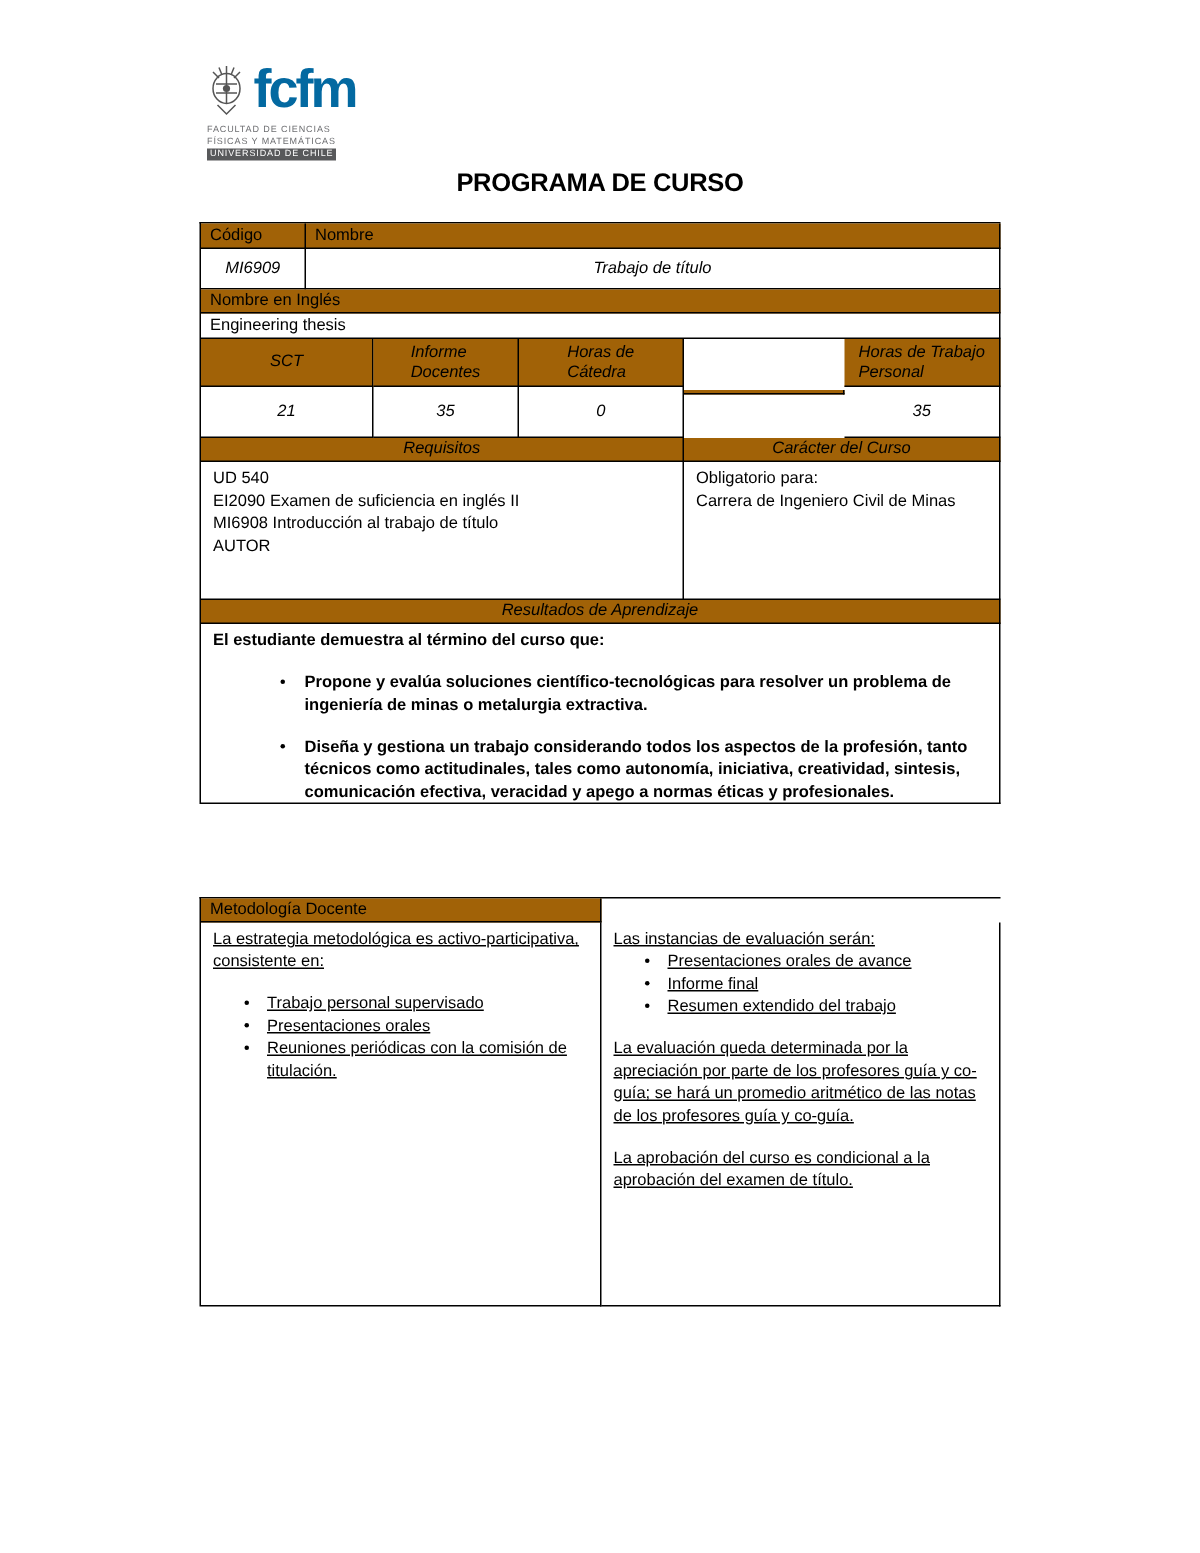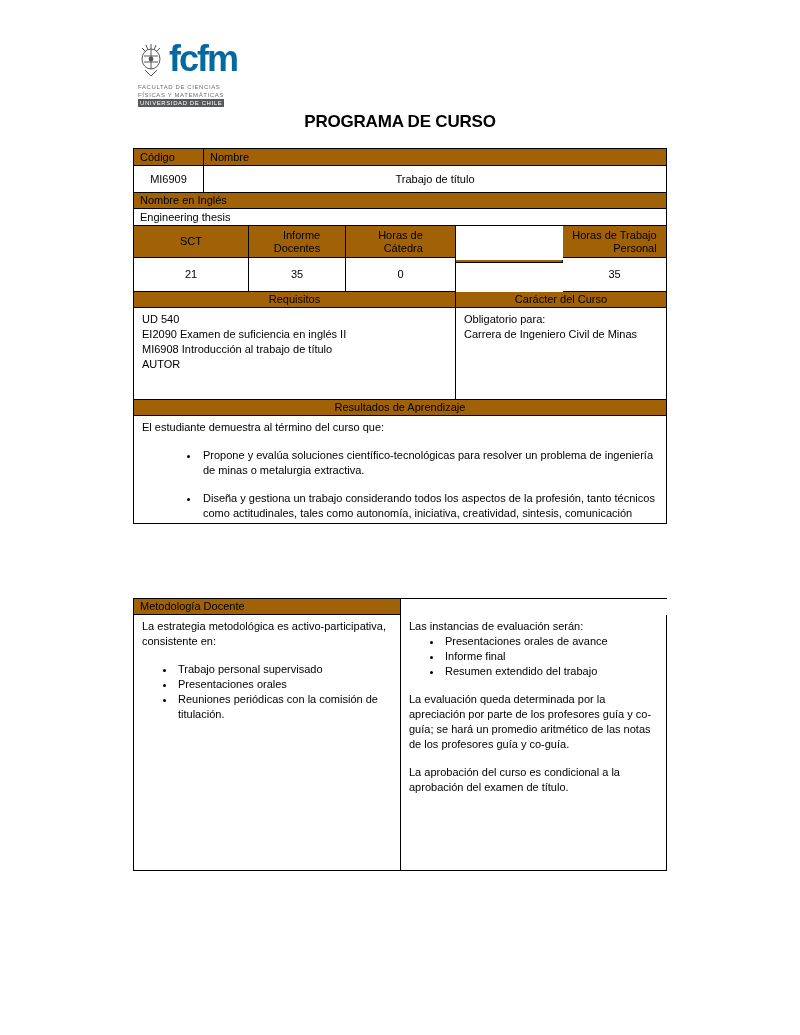--- a/index.html
+++ b/index.html
@@ -25,21 +25,21 @@
   .tbl { position:absolute; left:133px; width:534px; border-top:1px solid #000; border-left:1px solid #000; }
   .tbl1 { top:148px; }
   .tbl2 { top:598px; }
   .row { display:flex; }
   .cell {
     border-right:1px solid #000; border-bottom:1px solid #000;
     font-size:11px; line-height:13px; display:flex; align-items:center;
     padding:1px 6px; overflow:hidden;
   }
   .gray { background:#a16207; }
-  .center { justify-content:center; text-align:right; }
+  .center { justify-content:center; text-align:left;font-style:italic; }
   .pre { white-space:pre-line; }
   .content { display:block; padding:4px 8px; }
 
   
   .w70 { width:70px; flex:none; }
   .wrest { flex:1; }
   .wfull { flex:1; }
   .c1 { width:115px; flex:none; }
   .c2 { width:97px; flex:none; }
   .c3 { width:110px; flex:none; }
@@ -50,22 +50,22 @@
   .half { width:267px; flex:none; }
   .half2 { flex:1; }
 
   
   .h16 { height:16px; }
   .h17 { height:17px; }
   .h27 { height:27px; }
   .h29 { height:34px; }
   .h32 { height:32px; }
   .reqh { height:92px; }
-  .resh { height:108px; }
-  .t2h { height:256px; }
+  .resh { height:120px;font-weight:bold; }
+  .t2h { height:256px;text-decoration:underline; }
 
   .tline { line-height:15px; }
 
   .res-ul { margin:13px 0 0 0; padding-left:58px; }
   .res-ul li { line-height:15px; margin-bottom:13px; padding-left:3px; }
 
   .t2-ul { margin:13px 0 0 0; padding-left:34px; }
   .t2-ul li { line-height:15px; padding-left:2px; }
   .t2-ul-r { margin:0 0 0 0; padding-left:34px; }
   .t2-ul-r li { line-height:15px; padding-left:2px; }

